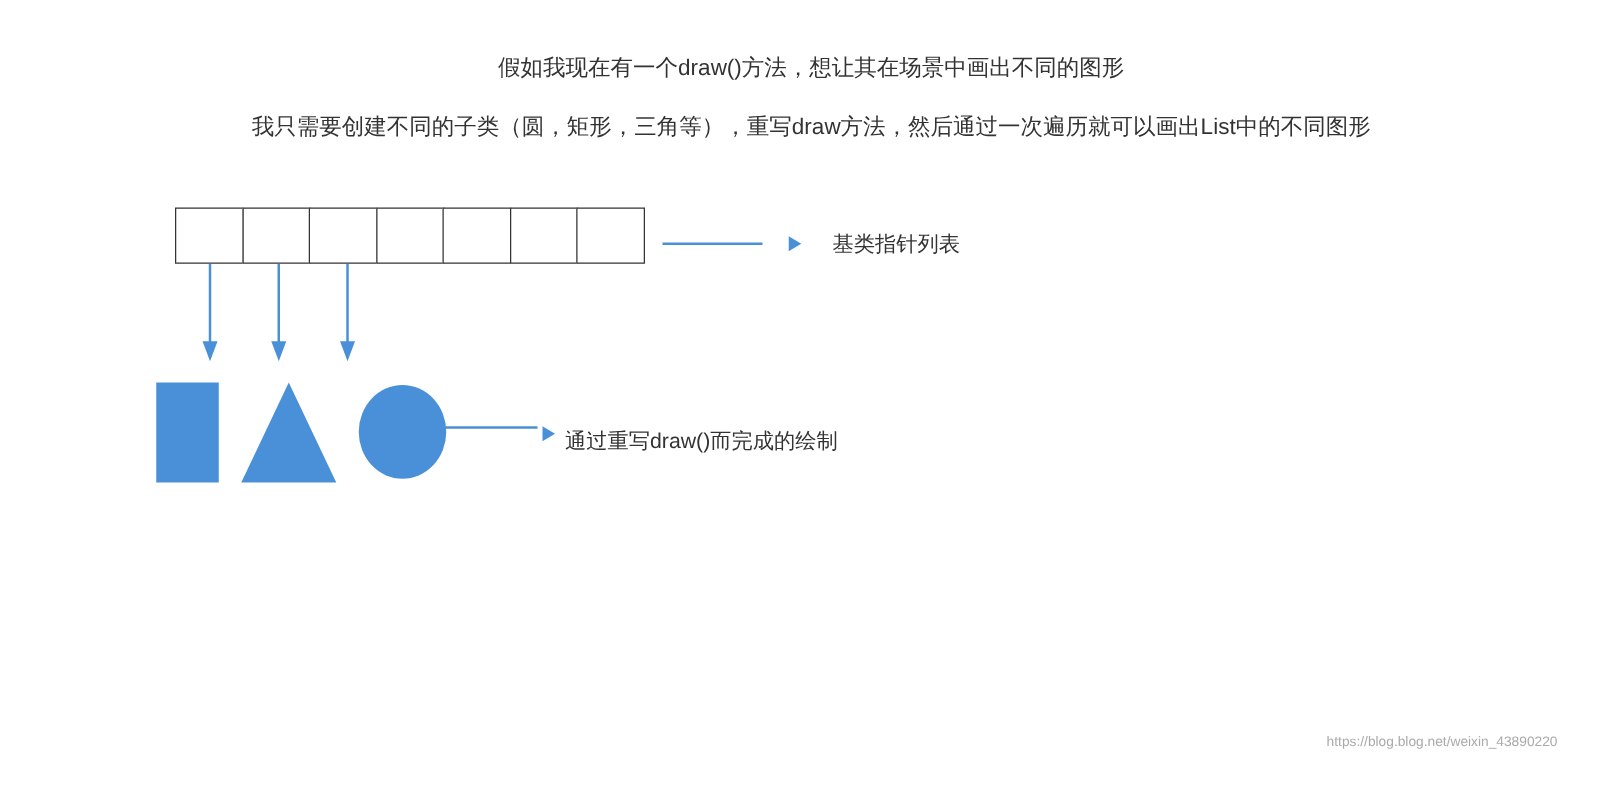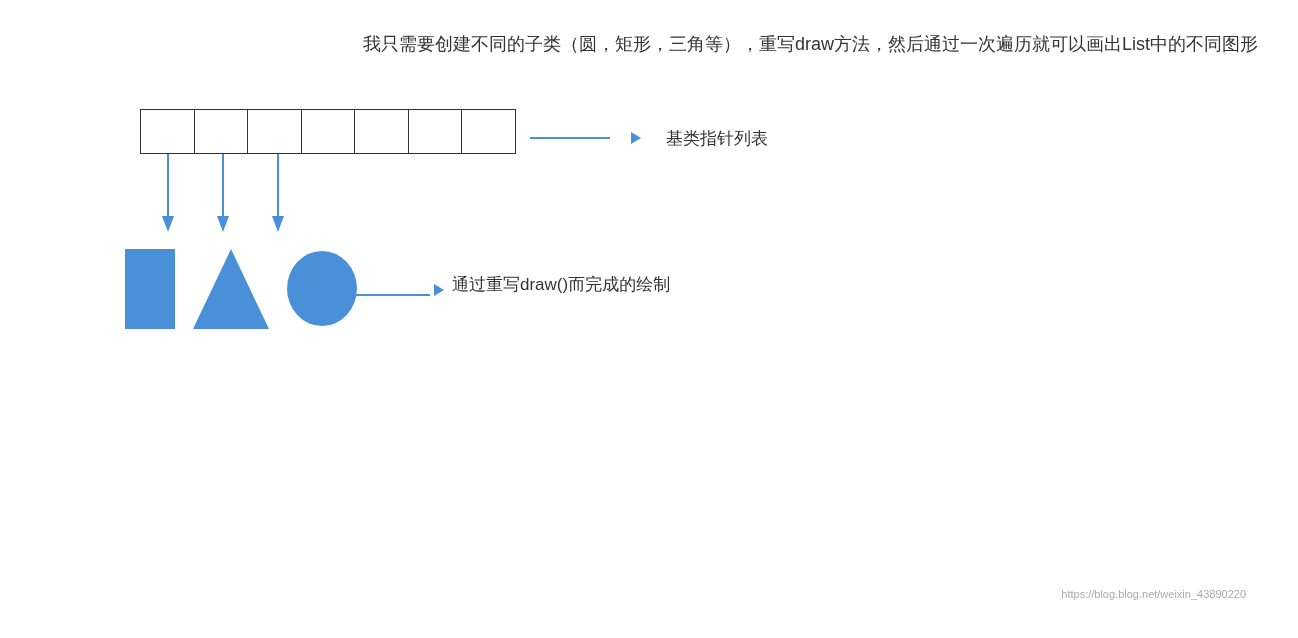--- a/index.html
+++ b/index.html
@@ -32,21 +32,21 @@
       margin-top: 10px;
       margin-bottom: 18px;
     }
 
     .line2 {
       text-align: center;
       margin-bottom: 18px;
     }
 
     .line3 {
-      text-align: right;
+      text-align: center;
       margin-bottom: 30px;
     }
 
     .diagram-area {
       position: relative;
       width: 100%;
       flex: 1;
       margin-top: 10px;
     }
 
@@ -148,39 +148,40 @@
     .shape-ellipse {
       width: 70px;
       height: 75px;
       background: #4a90d9;
       border-radius: 50%;
     }
 
     
     .label-arrow-right2 {
       position: absolute;
-      top: 174px;
+      top: 185px;
       left: 310px;
       display: flex;
-      align-items: flex-end;
+      align-items: flex-start;
       gap: 4px;
     }
 
     .watermark {
       position: absolute;
       bottom: 8px;
       right: 12px;
       font-size: 11px;
       color: #aaa;
     }
   </style>
 </head>
 <body>
 
 <div class="main-content">
+  <p class="text-line line1">假如我现在有一个draw()方法，想让其在场景中画出不同的图形</p>
   <p class="text-line line3">我只需要创建不同的子类（圆，矩形，三角等），重写draw方法，然后通过一次遍历就可以画出List中的不同图形</p>
 
   <div class="diagram-area">
 
     <div class="array-container">
       <div class="array-cell"></div>
       <div class="array-cell"></div>
       <div class="array-cell"></div>
       <div class="array-cell"></div>
       <div class="array-cell"></div>

